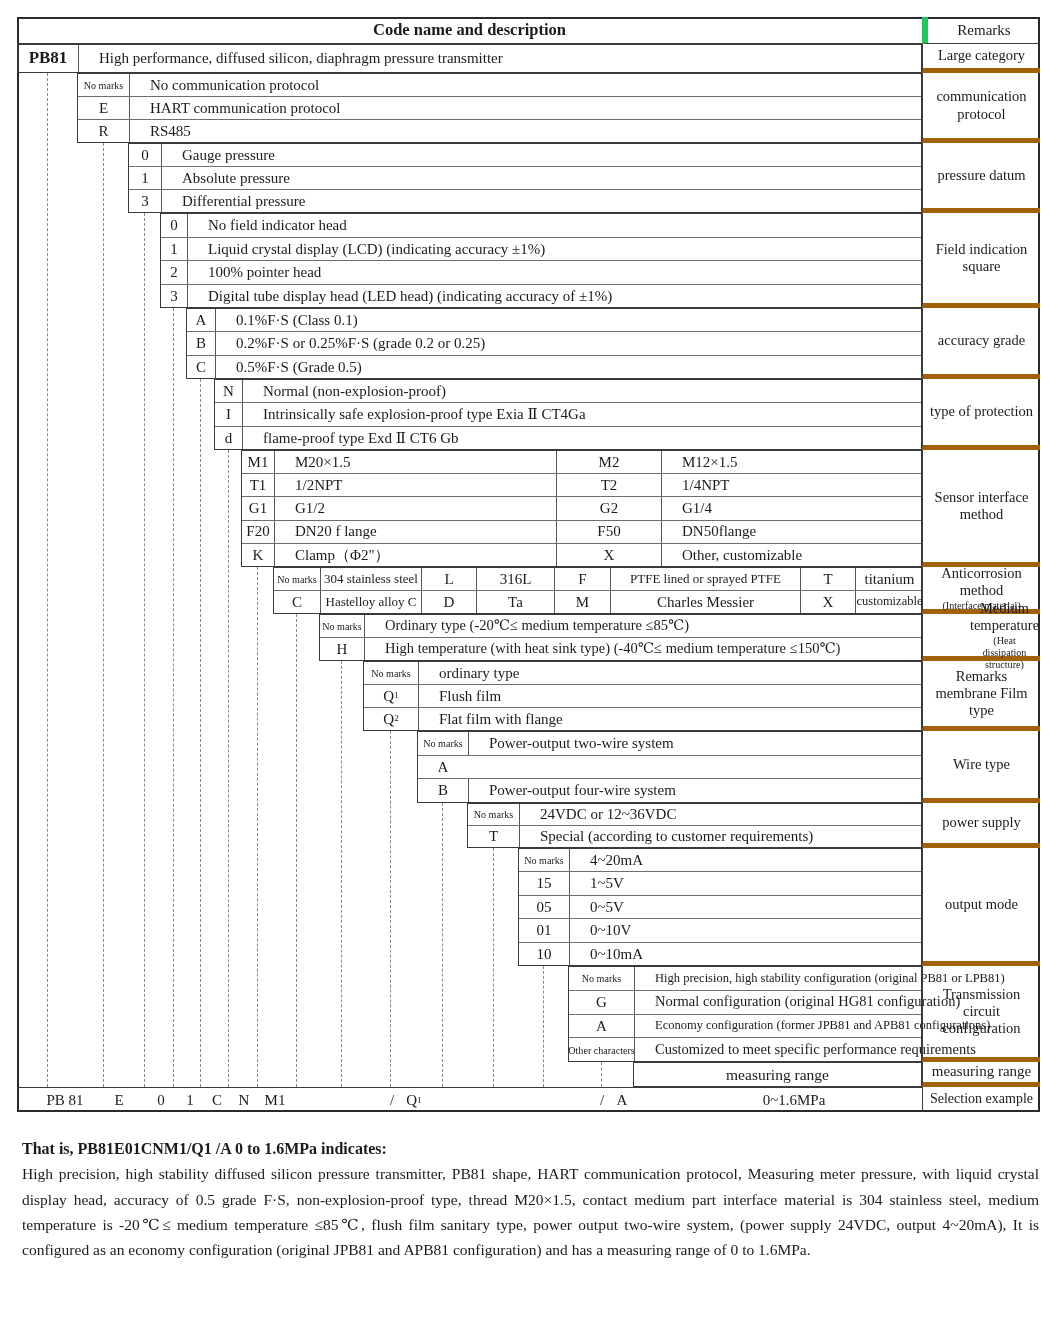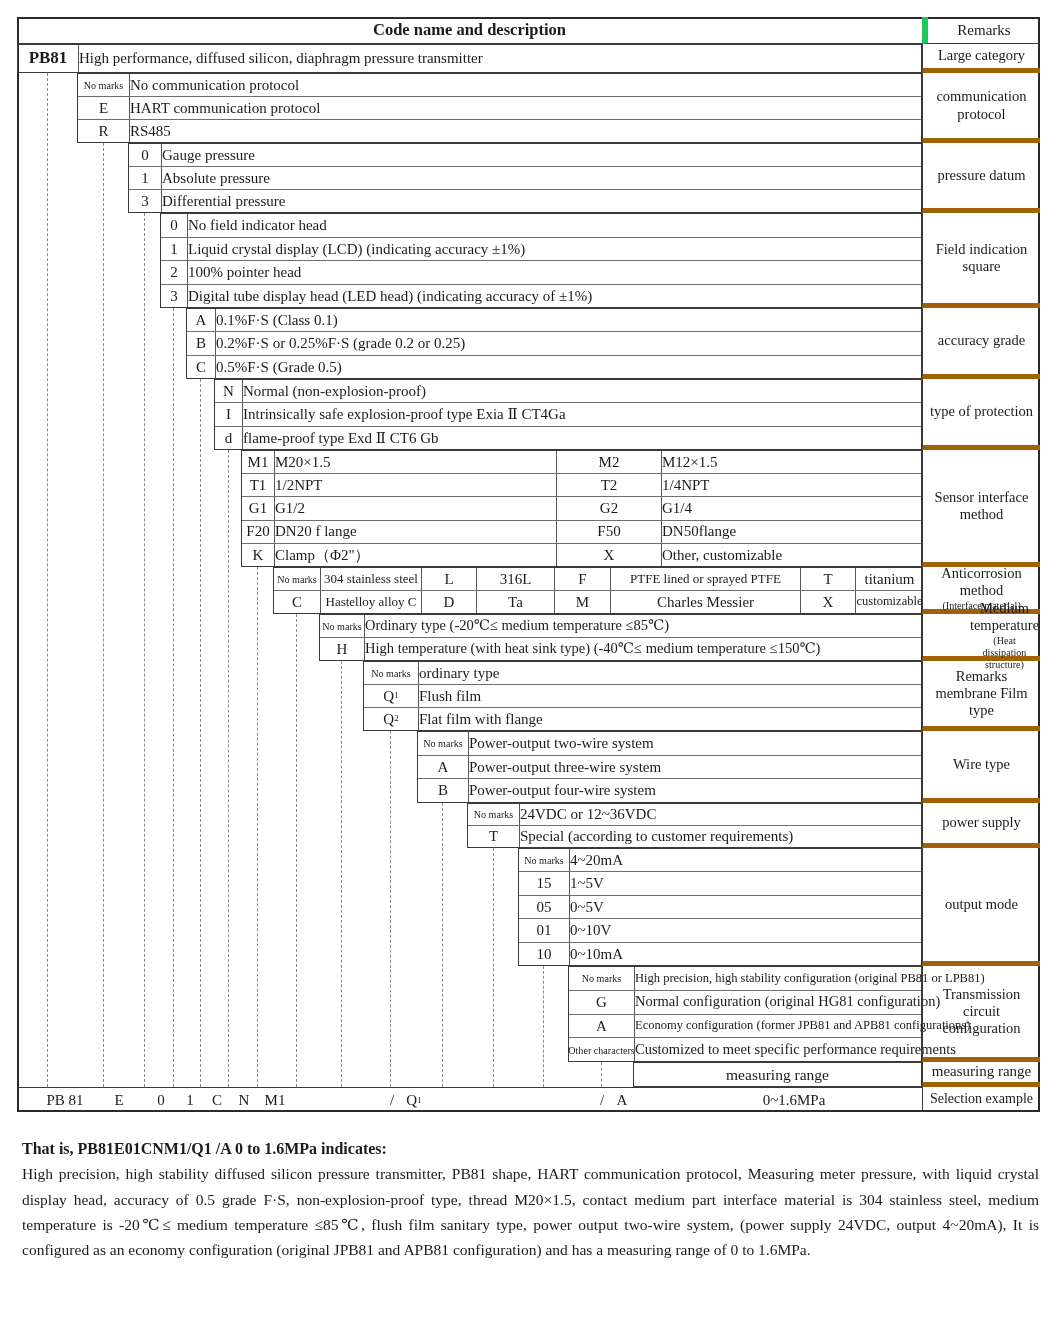--- a/index.html
+++ b/index.html
@@ -16,21 +16,21 @@
   
   .gblock{border:1px solid #3a3a3a;display:flex;flex-direction:column;background:transparent;z-index:2;}
   .trow{position:relative;flex:1;border-bottom:1px solid #6e6e6e;}
   .trow:last-child{border-bottom:none;}
   .cell{
     position:absolute;top:0;height:100%;display:flex;align-items:center;
     justify-content:center;text-align:center;font-size:15px;line-height:1.1;
     box-sizing:border-box;white-space:nowrap;overflow:visible;
   }
   .cell.vline{border-left:1px solid #565656;}
-  .cell.desc{justify-content:flex-start;text-align:left;padding-left:0;}
+  .cell.desc{justify-content:flex-start;text-align:left;padding-left:20px;}
   .c-sm{font-size:11px;transform:scaleX(.92);transform-origin:center;}
   .c-13{font-size:13px;}
   .c-12{font-size:12.5px;}
   .c-cond{font-size:12.5px;}
   .c-14{font-size:14.5px;}
   .g0code{font-weight:bold;font-size:17px;}
   sub{font-size:9px;}
   
   .rcell{
     display:flex;flex-direction:column;align-items:center;justify-content:center;
@@ -259,21 +259,20 @@
       <div class="">Remarks membrane Film type</div>
     </div>
     <div class="abs dash" style="left: 390px; top: 731px; height: 356px;"></div>
     <div class="abs gblock" style="left: 417px; top: 731px; width: 505px; height: 72px;">
       <div class="trow">
         <div class="cell c-sm" style="left: 0px; width: 50px;">No marks</div>
         <div class="cell vline desc" style="left: 50px; width: 455px;">Power-output two-wire system</div>
       </div>
       <div class="trow">
         <div class="cell" style="left: 0px; width: 50px;">A</div>
-        <div class="cell vline desc" style="left: 50px; width: 455px;">Power-output three-wire system</div>
       </div>
       <div class="trow">
         <div class="cell" style="left: 0px; width: 50px;">B</div>
         <div class="cell vline desc" style="left: 50px; width: 455px;">Power-output four-wire system</div>
       </div>
     </div>
     <div class="abs rcell" style="left: 922px; top: 731px; width: 118px; height: 72px;">
       <div class="">Wire type</div>
     </div>
     <div class="abs dash" style="left: 442px; top: 803px; height: 284px;"></div>

